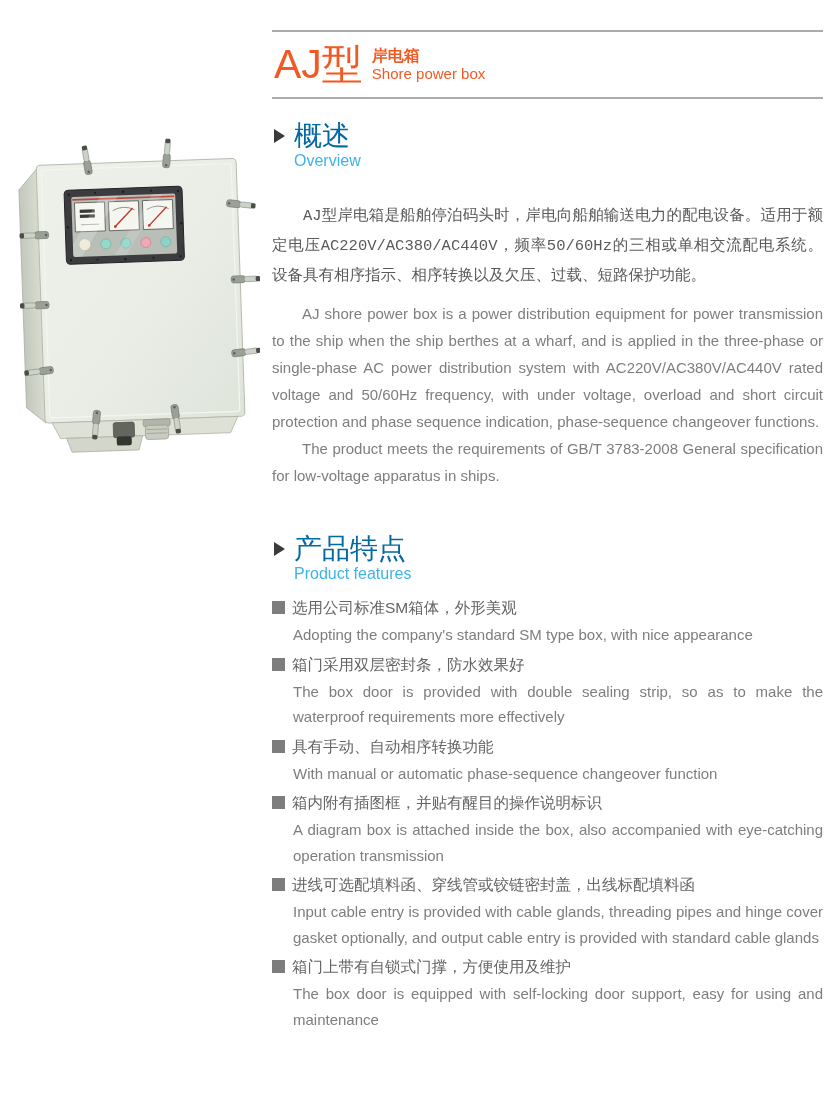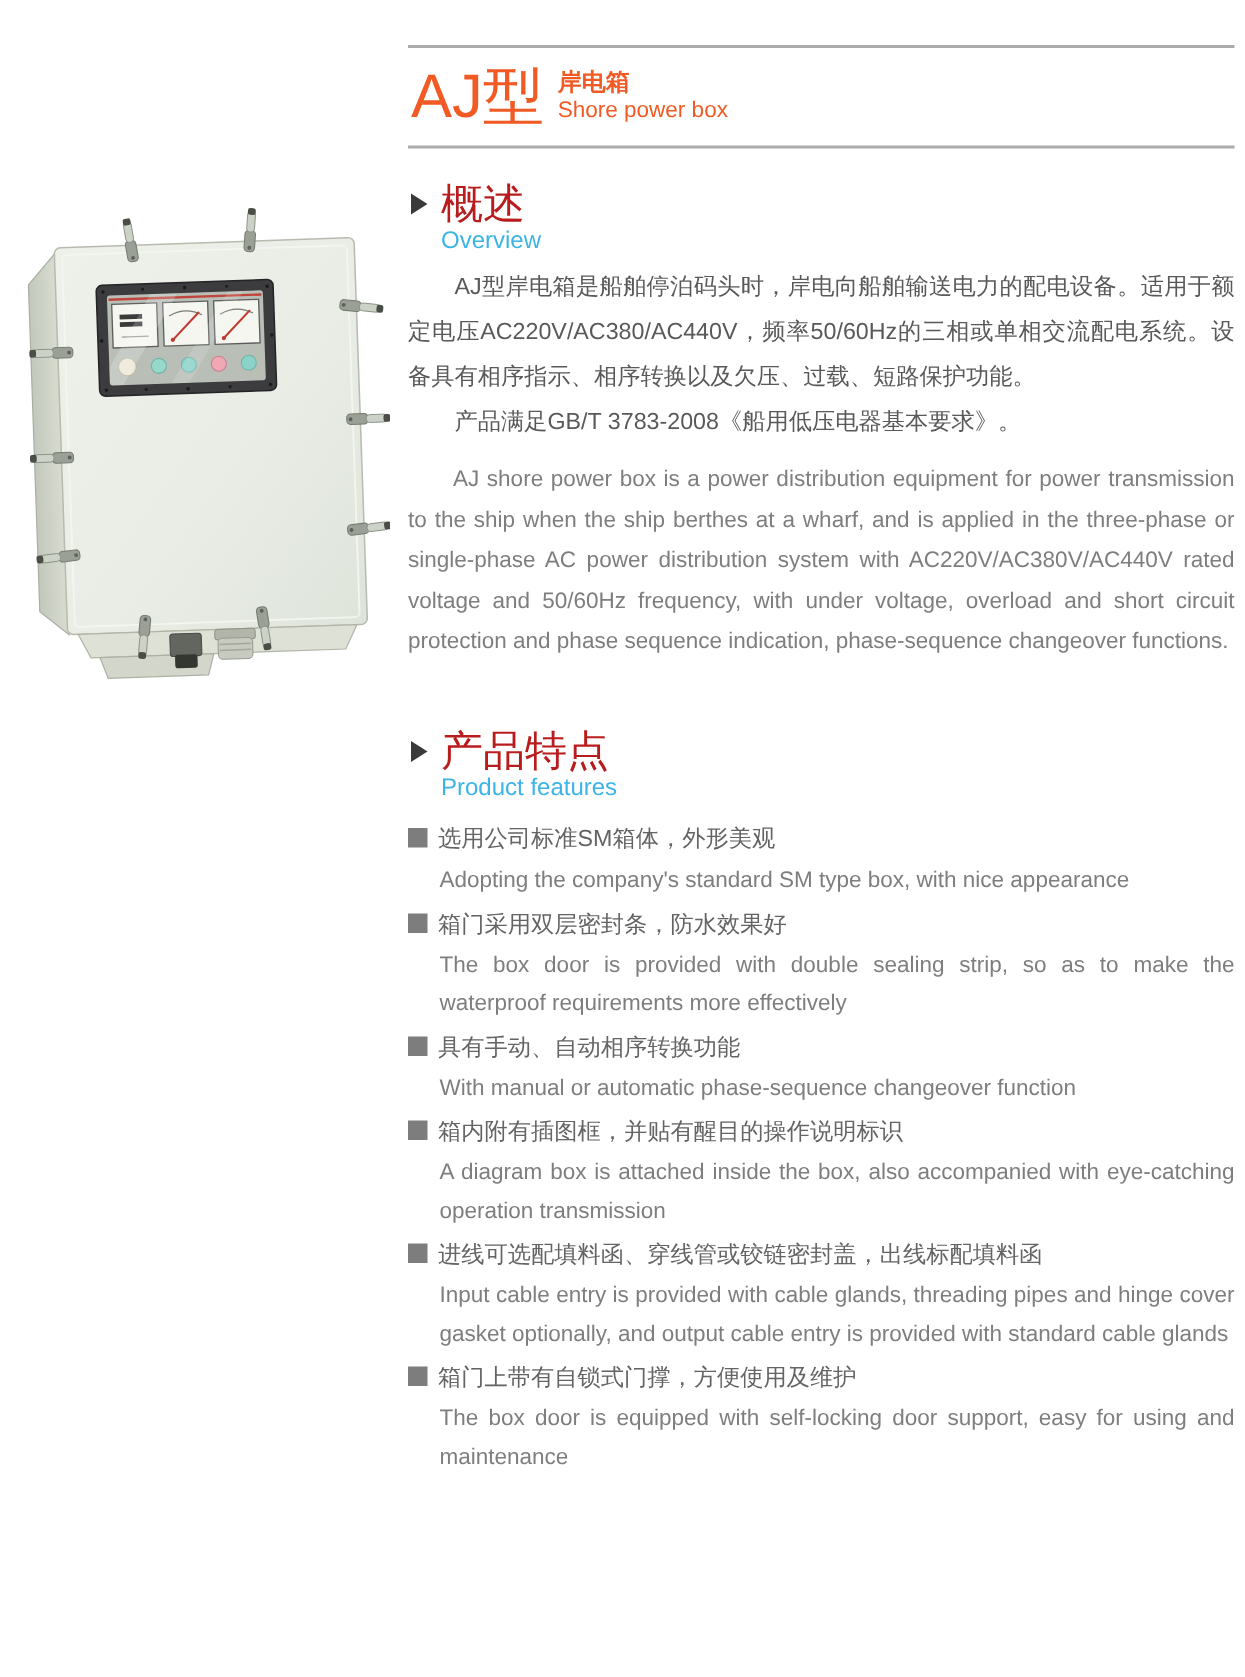--- a/index.html
+++ b/index.html
@@ -55,32 +55,32 @@
   .section-header { display: flex; align-items: flex-start; margin-top: 21px; }
   .section-header.features { margin-top: 44px; }
   .tri {
     width: 0; height: 0;
     border-left: 11px solid #3a3a3a;
     border-top: 7px solid transparent;
     border-bottom: 7px solid transparent;
     margin: 9px 9px 0 2px;
     flex: 0 0 auto;
   }
-  .sec-cn { font-size: 28px; line-height: 31px; color: #b91c1c; font-weight: 500; }
+  .sec-cn { font-size: 28px; line-height: 31px; color: #0369a1; font-weight: 500; }
   .sec-en { font-size: 16px; line-height: 20px; color: #3cb4e5; }
 
   .cn-p {
     margin: 0;
     font-size: 15.5px;
     line-height: 30px;
     color: #595959;
     text-align: justify;
     text-indent: 2em;
   }
-  .cn-p.first { margin-top: 6px; }
+  .cn-p.first { margin-top: 30px; font-family: Liberation Mono, monospace; }
   .en-p {
     margin: 0;
     font-size: 15px;
     line-height: 27px;
     color: #7e7e7e;
     text-align: justify;
     text-indent: 2em;
   }
   .en-p.first { margin-top: 9px; }
 
@@ -239,22 +239,22 @@
 
     <div class="section-header">
       <span class="tri"></span>
       <div>
         <div class="sec-cn">概述</div>
         <div class="sec-en">Overview</div>
       </div>
     </div>
 
     <p class="cn-p first">AJ型岸电箱是船舶停泊码头时，岸电向船舶输送电力的配电设备。适用于额定电压AC220V/AC380/AC440V，频率50/60Hz的三相或单相交流配电系统。设备具有相序指示、相序转换以及欠压、过载、短路保护功能。</p>
-    <p class="cn-p">产品满足GB/T 3783-2008《船用低压电器基本要求》。</p>
     <p class="en-p first">AJ shore power box is a power distribution equipment for power transmission to the ship when the ship berthes at a wharf, and is applied in the three-phase or single-phase AC power distribution system with AC220V/AC380V/AC440V rated voltage and 50/60Hz frequency, with under voltage, overload and short circuit protection and phase sequence indication, phase-sequence changeover functions.</p>
+    <p class="en-p">The product meets the requirements of GB/T 3783-2008 General specification for low-voltage apparatus in ships.</p>
 
     <div class="section-header features">
       <span class="tri"></span>
       <div>
         <div class="sec-cn">产品特点</div>
         <div class="sec-en">Product features</div>
       </div>
     </div>
 
     <div class="features-list">

